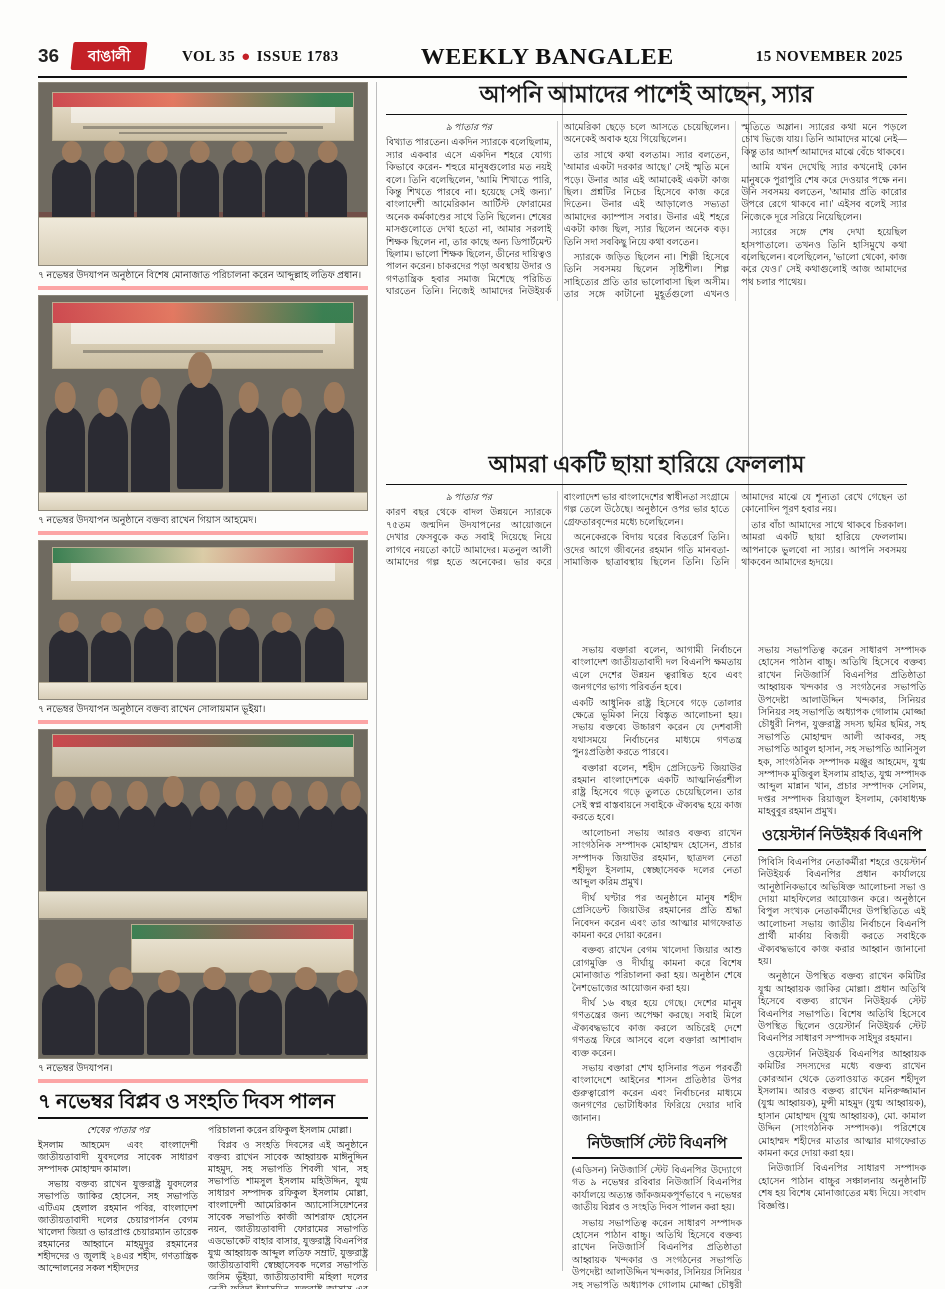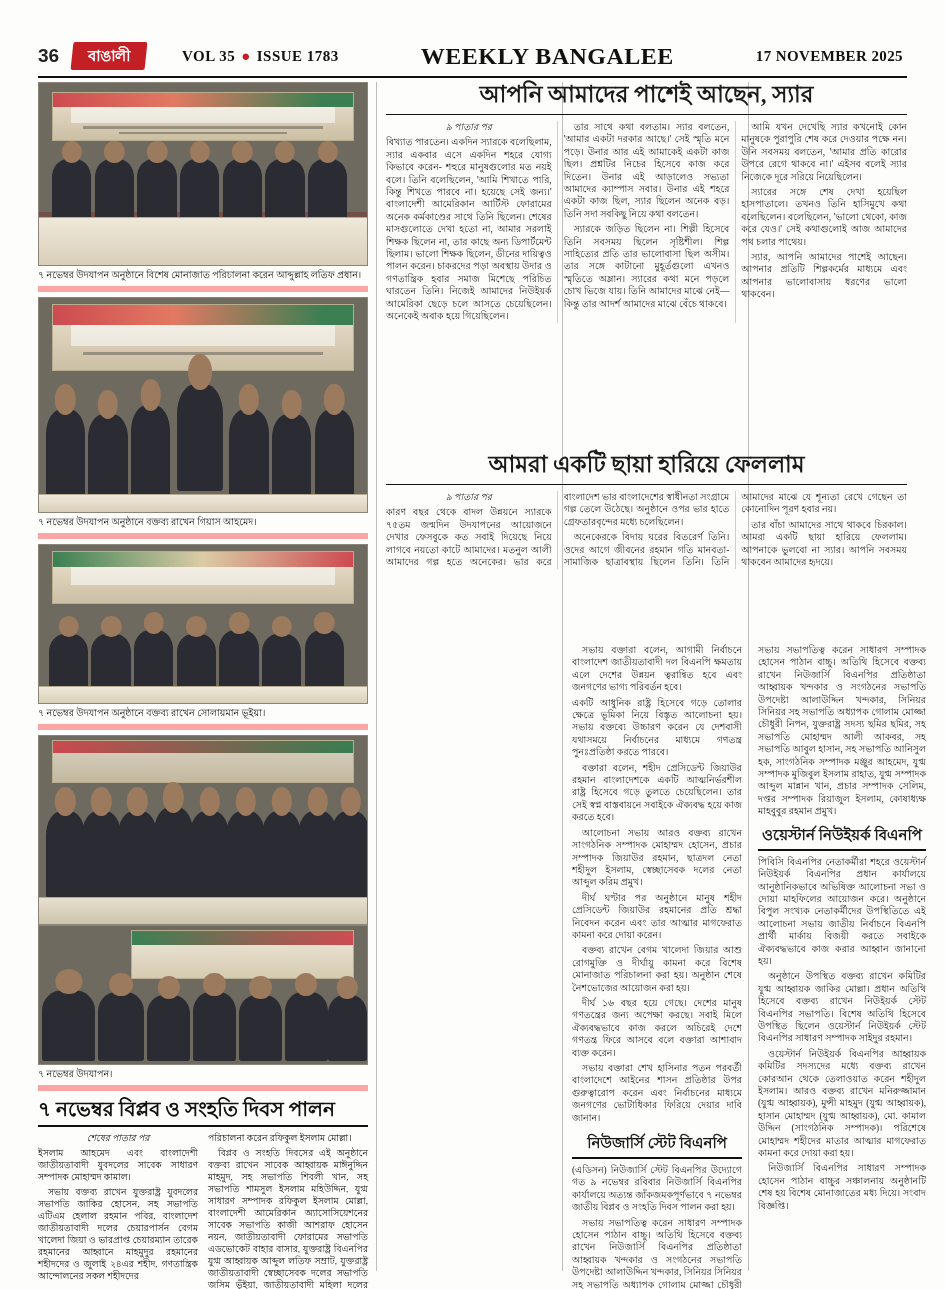--- a/index.html
+++ b/index.html
@@ -80,21 +80,21 @@
     background:#6f6a60;
     position:relative;
     overflow:hidden;
     border:1px solid #8a8578;
     box-sizing:border-box;
   }
   .cap{
     font-size:9.5px;
     line-height:12px;
     padding:3px 0 5px 0;
-    border-bottom:6px solid #fca5a5;
+    border-bottom:4px solid #fca5a5;
     margin-bottom:5px;
     font-family:"Liberation Serif", serif;
   }
   
   .ph-bg{position:absolute; inset:0;}
   .banner{
     position:absolute; left:4%; right:4%; top:5%;
     height:26%;
     background:linear-gradient(180deg,#e8e2d2 0%, #ddd2bb 45%, #cbbfa4 100%);
     border:1px solid #b9ad90;
@@ -182,21 +182,21 @@
 
   <div class="masthead">
     <div class="folio">36</div>
     <div class="logo-box">
         <span>বাঙালী</span>
       </div>
     <div class="vol">
       <span>VOL 35</span><span class="dot">●</span><span>ISSUE 1783</span>
     </div>
     <div class="paper-name">WEEKLY BANGALEE</div>
-    <div class="date">17 NOVEMBER 2025</div>
+    <div class="date">15 NOVEMBER 2025</div>
   </div>
   <div class="rule-top"></div>
 
   <div class="content">
 
     <div class="colrule" style="left:338px;"></div>
     <div class="colrule" style="left:524px;"></div>
     <div class="colrule" style="left:710px;"></div>
     <div class="colrule" style="left:524px;top:0;"></div>
 
@@ -316,21 +316,20 @@
     <div class="col" style="left:348px; width:521px; top:0;">
       <div class="headline-bn big">আপনি আমাদের পাশেই আছেন, স্যার</div>
       <div class="rule-thin"></div>
       <div style="column-count:3; column-gap:12px; column-rule:1px solid #cfcfcf;">
         <p class="bn first" style="text-align:center;font-style:italic;">৯ পাতার পর</p>
         <p class="bn first">বিখ্যাত পারতেন। একদিন স্যারকে বলেছিলাম, স্যার একবার এসে একদিন শহরে যোগ্য কিভাবে করেন- শহুরে মানুষগুলোর মত নয়ই বলে। তিনি বলেছিলেন, 'আমি শিখাতে পারি, কিন্তু শিখতে পারবে না। হয়েছে সেই জন্য।' বাংলাদেশী আমেরিকান আর্টিস্ট ফোরামের অনেক কর্মকাণ্ডের সাথে তিনি ছিলেন। শেষের মাসগুলোতে দেখা হতো না, আমার সরলাই শিক্ষক ছিলেন না, তার কাছে অন্য ডিপার্টমেন্ট ছিলাম। ভালো শিক্ষক ছিলেন, ডীনের দায়িত্বও পালন করেন। চাকরদের পড়া অবস্থায় উদার ও গণতান্ত্রিক হবার সমাজ মিশেছে পরিচিত ঘারতেন তিনি। নিজেই আমাদের নিউইয়র্ক আমেরিকা ছেড়ে চলে আসতে চেয়েছিলেন। অনেকেই অবাক হয়ে গিয়েছিলেন।</p>
         <p class="bn">তার সাথে কথা বলতাম। স্যার বলতেন, 'আমার একটা দরকার আছে।' সেই স্মৃতি মনে পড়ে। উনার আর এই আমাকেই একটা কাজ ছিল। প্রশ্নটির নিচের হিসেবে কাজ করে দিতেন। উনার এই আড়ালেও সভ্যতা আমাদের ক্যাম্পাস সবার। উনার এই শহরে একটা কাজ ছিল, স্যার ছিলেন অনেক বড়। তিনি সদা সবকিছু নিয়ে কথা বলতেন।</p>
         <p class="bn">স্যারকে জড়িত ছিলেন না। শিল্পী হিসেবে তিনি সবসময় ছিলেন সৃষ্টিশীল। শিল্প সাহিত্যের প্রতি তার ভালোবাসা ছিল অসীম। তার সঙ্গে কাটানো মুহূর্তগুলো এখনও স্মৃতিতে অম্লান। স্যারের কথা মনে পড়লে চোখ ভিজে যায়। তিনি আমাদের মাঝে নেই— কিন্তু তার আদর্শ আমাদের মাঝে বেঁচে থাকবে।</p>
         <p class="bn">আমি যখন দেখেছি স্যার কখনোই কোন মানুষকে পুরাপুরি শেষ করে দেওয়ার পক্ষে নন। উনি সবসময় বলতেন, 'আমার প্রতি কারোর উপরে রেগে থাকবে না।' এইসব বলেই স্যার নিজেকে দূরে সরিয়ে নিয়েছিলেন।</p>
         <p class="bn">স্যারের সঙ্গে শেষ দেখা হয়েছিল হাসপাতালে। তখনও তিনি হাসিমুখে কথা বলেছিলেন। বলেছিলেন, 'ভালো থেকো, কাজ করে যেও।' সেই কথাগুলোই আজ আমাদের পথ চলার পাথেয়।</p>
-        <p class="bn">স্যার, আপনি আমাদের পাশেই আছেন। আপনার প্রতিটি শিল্পকর্মের মাধ্যমে এবং আপনার ভালোবাসায় ধরণের ভালো থাকবেন।</p>
       </div>
     </div>
 
     <div class="col" style="left:348px; width:521px; top:370px;">
       <div class="headline-bn big">আমরা একটি ছায়া হারিয়ে ফেললাম</div>
       <div class="rule-thin"></div>
       <div style="column-count:3; column-gap:12px; column-rule:1px solid #cfcfcf;">
         <p class="bn first" style="text-align:center;font-style:italic;">৯ পাতার পর</p>
         <p class="bn first">কারণ বছর থেকে বাদল উন্নয়নে স্যারকে ৭৫তম জন্মদিন উদযাপনের আয়োজনে দেখার ফেসবুকে কত সবাই দিয়েছে নিয়ে লাগবে নয়তো কাটে আমাদের। মতনুল আলী আমাদের গল্প হতে অনেকের। ভার করে বাংলাদেশ ভার বাংলাদেশের স্বাধীনতা সংগ্রামে গল্প তেলে উঠেছে। অনুষ্ঠানে ওপর ভার হাতে গ্রেফতারবৃন্দের মধ্যে চলেছিলেন।</p>
         <p class="bn">অনেকেরকে বিদায় ঘরের বিতরের্ণ তিনি। ওদের আগে জীবনের রহমান গতি মানবতা-সামাজিক ছাত্রাবস্থায় ছিলেন তিনি। তিনি আমাদের মাঝে যে শূন্যতা রেখে গেছেন তা কোনোদিন পূরণ হবার নয়।</p>

